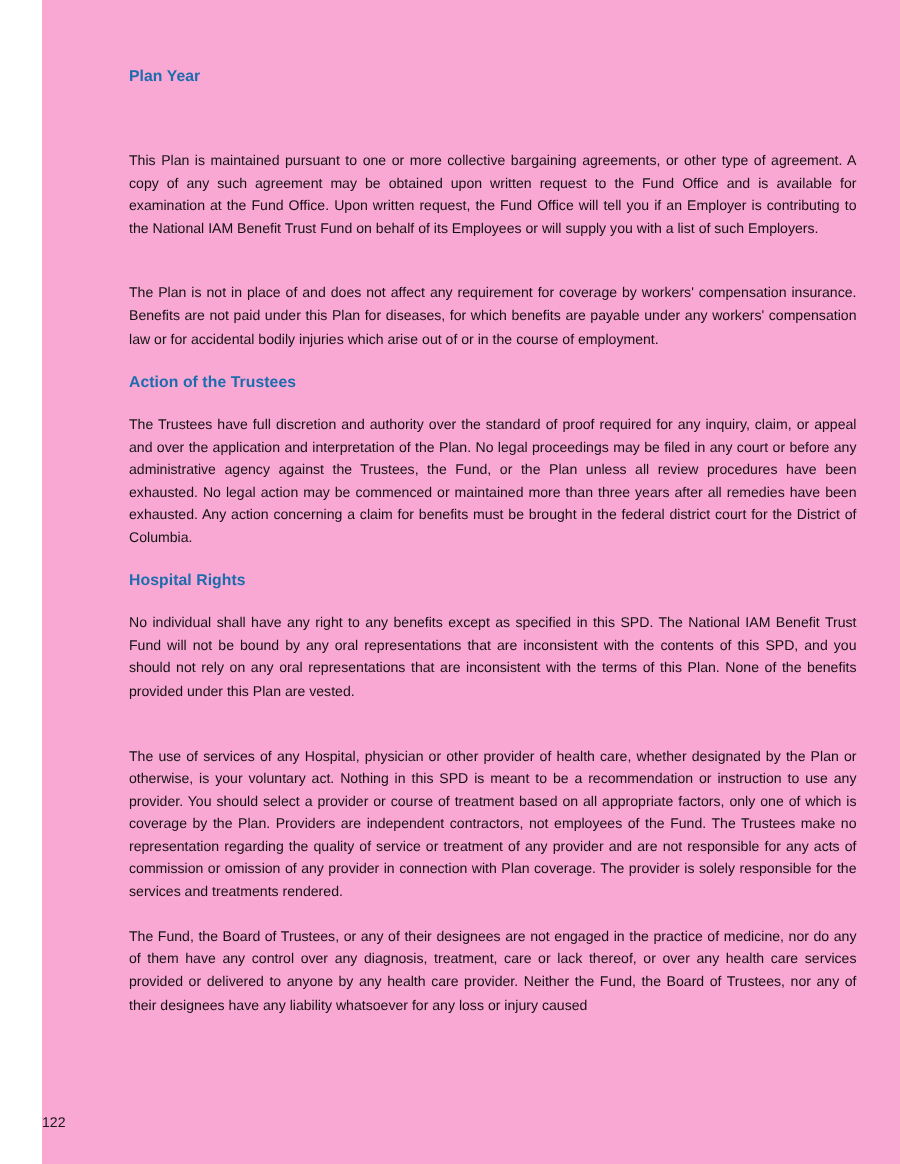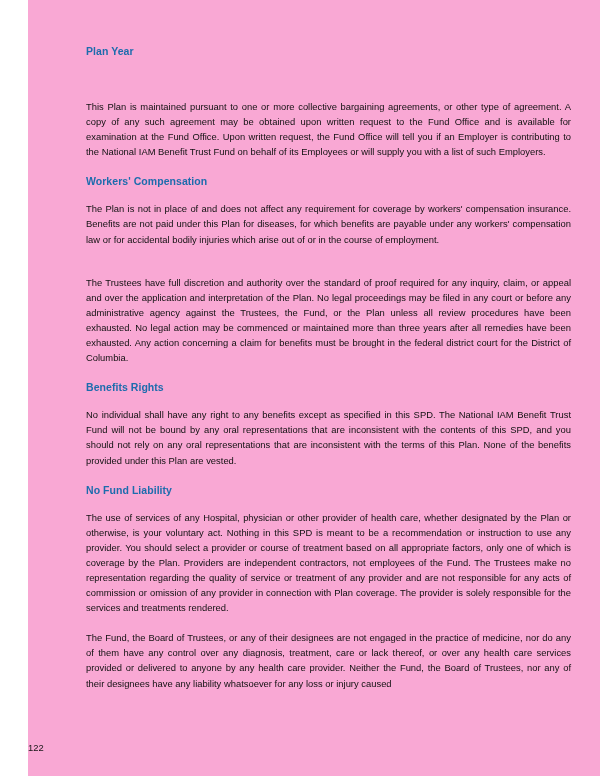--- a/index.html
+++ b/index.html
@@ -75,35 +75,34 @@
   <div class="content">
 
     <h2 class="section-heading">Plan Year</h2>
     <div class="gap-after-heading"></div>
     <div class="gap-after-para"></div>
 
     <div class="gap-after-heading"></div>
     <p class="body-text">This Plan is maintained pursuant to one or more collective bargaining agreements, or other type of agreement. A copy of any such agreement may be obtained upon written request to the Fund Office and is available for examination at the Fund Office. Upon written request, the Fund Office will tell you if an Employer is contributing to the National IAM Benefit Trust Fund on behalf of its Employees or will supply you with a list of such Employers.</p>
     <div class="gap-after-para"></div>
 
-    <h2 class="section-heading">Workers' Compensation</h2>
     <div class="gap-after-heading"></div>
     <p class="body-text">The Plan is not in place of and does not affect any requirement for coverage by workers' compensation insurance. Benefits are not paid under this Plan for diseases, for which benefits are payable under any workers' compensation law or for accidental bodily injuries which arise out of or in the course of employment.</p>
     <div class="gap-after-para"></div>
 
+    <h2 class="section-heading">Action of the Trustees</h2>
     <div class="gap-after-heading"></div>
     <p class="body-text">The Trustees have full discretion and authority over the standard of proof required for any inquiry, claim, or appeal and over the application and interpretation of the Plan. No legal proceedings may be filed in any court or before any administrative agency against the Trustees, the Fund, or the Plan unless all review procedures have been exhausted. No legal action may be commenced or maintained more than three years after all remedies have been exhausted. Any action concerning a claim for benefits must be brought in the federal district court for the District of Columbia.</p>
     <div class="gap-after-para"></div>
 
-    <h2 class="section-heading">Benefits Rights</h2>
+    <h2 class="section-heading">Hospital Rights</h2>
     <div class="gap-after-heading"></div>
     <p class="body-text">No individual shall have any right to any benefits except as specified in this SPD. The National IAM Benefit Trust Fund will not be bound by any oral representations that are inconsistent with the contents of this SPD, and you should not rely on any oral representations that are inconsistent with the terms of this Plan. None of the benefits provided under this Plan are vested.</p>
     <div class="gap-after-para"></div>
 
-    <h2 class="section-heading">No Fund Liability</h2>
     <div class="gap-after-heading"></div>
     <p class="body-text">The use of services of any Hospital, physician or other provider of health care, whether designated by the Plan or otherwise, is your voluntary act. Nothing in this SPD is meant to be a recommendation or instruction to use any provider. You should select a provider or course of treatment based on all appropriate factors, only one of which is coverage by the Plan. Providers are independent contractors, not employees of the Fund. The Trustees make no representation regarding the quality of service or treatment of any provider and are not responsible for any acts of commission or omission of any provider in connection with Plan coverage. The provider is solely responsible for the services and treatments rendered.</p>
     <div class="gap-para-para"></div>
     <p class="body-text">The Fund, the Board of Trustees, or any of their designees are not engaged in the practice of medicine, nor do any of them have any control over any diagnosis, treatment, care or lack thereof, or over any health care services provided or delivered to anyone by any health care provider. Neither the Fund, the Board of Trustees, nor any of their designees have any liability whatsoever for any loss or injury caused</p>
 
   </div>
 
   <div class="page-number">122</div>
 
 </div>

